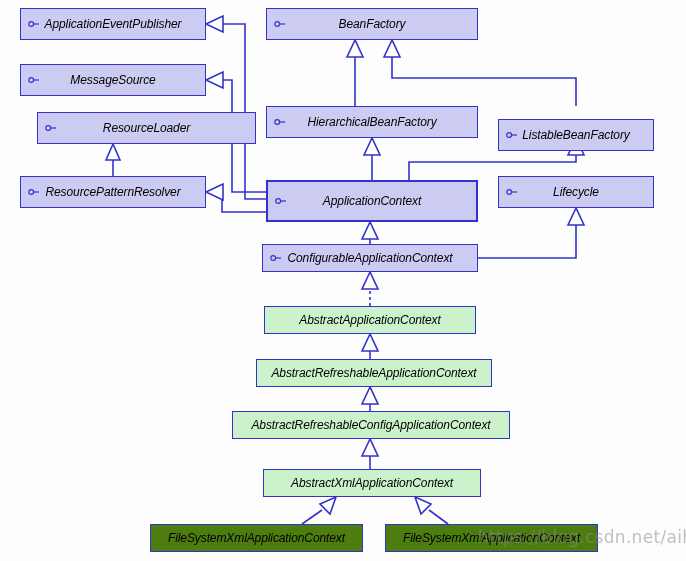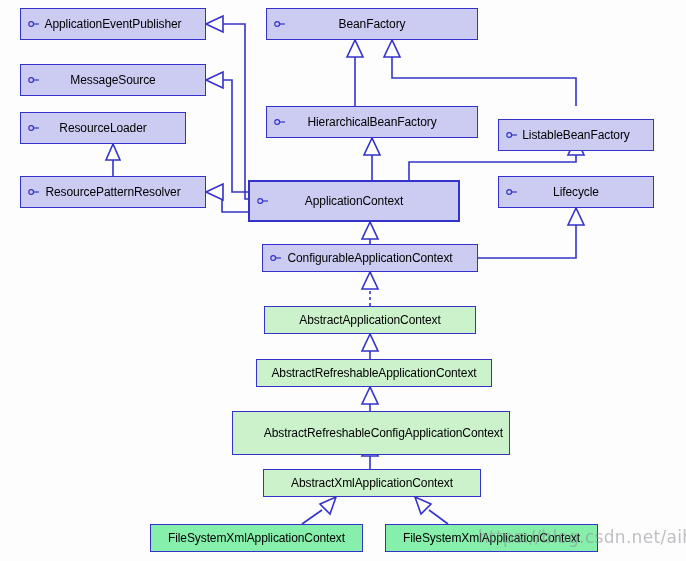--- a/index.html
+++ b/index.html
@@ -37,27 +37,28 @@
     letter-spacing: -0.1px;
     white-space: nowrap;
   }
   .node.iface {
     background: #ccccf2;
   }
   .node.abstract {
     background: #ccf2cc;
   }
   .node.concrete {
-    background: #86efac;
+    background: #4d7c0f;
   }
   .node.emph {
     border-width: 2.5px;
   }
   .node .label {
     padding: 0 6px;
+    font-style: italic;
   }
   .ifc-icon {
     position: absolute;
     left: 7px;
     top: 50%;
     transform: translateY(-50%);
     width: 12px;
     height: 8px;
   }
   .wm {
@@ -176,21 +177,21 @@
         </svg>
         <span class="label">BeanFactory</span>
       </div>
       <div class="node iface" style="left: 20px; top: 64px; width: 186px; height: 32px;">
         <svg class="ifc-icon" viewBox="0 0 12 8">
           <circle cx="3.2" cy="4" r="2.4" fill="none" stroke="#3333cc" stroke-width="1.2"></circle>
           <line x1="6" y1="4" x2="11" y2="4" stroke="#3333cc" stroke-width="1.2"></line>
         </svg>
         <span class="label">MessageSource</span>
       </div>
-      <div class="node iface" style="left: 20px; top: 112px; width: 166px; height: 32px;">
+      <div class="node iface" style="left: 37px; top: 112px; width: 219px; height: 32px;">
         <svg class="ifc-icon" viewBox="0 0 12 8">
           <circle cx="3.2" cy="4" r="2.4" fill="none" stroke="#3333cc" stroke-width="1.2"></circle>
           <line x1="6" y1="4" x2="11" y2="4" stroke="#3333cc" stroke-width="1.2"></line>
         </svg>
         <span class="label">ResourceLoader</span>
       </div>
       <div class="node iface" style="left: 266px; top: 106px; width: 212px; height: 32px;">
         <svg class="ifc-icon" viewBox="0 0 12 8">
           <circle cx="3.2" cy="4" r="2.4" fill="none" stroke="#3333cc" stroke-width="1.2"></circle>
           <line x1="6" y1="4" x2="11" y2="4" stroke="#3333cc" stroke-width="1.2"></line>
@@ -204,21 +205,21 @@
         </svg>
         <span class="label">ListableBeanFactory</span>
       </div>
       <div class="node iface" style="left: 20px; top: 176px; width: 186px; height: 32px;">
         <svg class="ifc-icon" viewBox="0 0 12 8">
           <circle cx="3.2" cy="4" r="2.4" fill="none" stroke="#3333cc" stroke-width="1.2"></circle>
           <line x1="6" y1="4" x2="11" y2="4" stroke="#3333cc" stroke-width="1.2"></line>
         </svg>
         <span class="label">ResourcePatternResolver</span>
       </div>
-      <div class="node iface emph" style="left: 248px; top: 180px; width: 212px; height: 42px;">
+      <div class="node iface emph" style="left: 266px; top: 180px; width: 212px; height: 42px;">
         <svg class="ifc-icon" viewBox="0 0 12 8">
           <circle cx="3.2" cy="4" r="2.4" fill="none" stroke="#3333cc" stroke-width="1.2"></circle>
           <line x1="6" y1="4" x2="11" y2="4" stroke="#3333cc" stroke-width="1.2"></line>
         </svg>
         <span class="label">ApplicationContext</span>
       </div>
       <div class="node iface" style="left: 498px; top: 176px; width: 156px; height: 32px;">
         <svg class="ifc-icon" viewBox="0 0 12 8">
           <circle cx="3.2" cy="4" r="2.4" fill="none" stroke="#3333cc" stroke-width="1.2"></circle>
           <line x1="6" y1="4" x2="11" y2="4" stroke="#3333cc" stroke-width="1.2"></line>
@@ -231,21 +232,21 @@
           <line x1="6" y1="4" x2="11" y2="4" stroke="#3333cc" stroke-width="1.2"></line>
         </svg>
         <span class="label">ConfigurableApplicationContext</span>
       </div>
       <div class="node abstract" style="left: 264px; top: 306px; width: 212px; height: 28px; justify-content: center;">
         <span class="label">AbstractApplicationContext</span>
       </div>
       <div class="node abstract" style="left: 256px; top: 359px; width: 236px; height: 28px;">
         <span class="label">AbstractRefreshableApplicationContext</span>
       </div>
-      <div class="node abstract" style="left: 232px; top: 411px; width: 278px; height: 44px; justify-content: flex-end;">
+      <div class="node abstract" style="left: 232px; top: 411px; width: 278px; height: 28px;">
         <span class="label">AbstractRefreshableConfigApplicationContext</span>
       </div>
       <div class="node abstract" style="left: 263px; top: 469px; width: 218px; height: 28px;">
         <span class="label">AbstractXmlApplicationContext</span>
       </div>
       <div class="node concrete" style="left: 150px; top: 524px; width: 213px; height: 28px;">
         <span class="label">FileSystemXmlApplicationContext</span>
       </div>
       <div class="node concrete" style="left: 385px; top: 524px; width: 213px; height: 28px;">
         <span class="label">FileSystemXmlApplicationContext</span>

